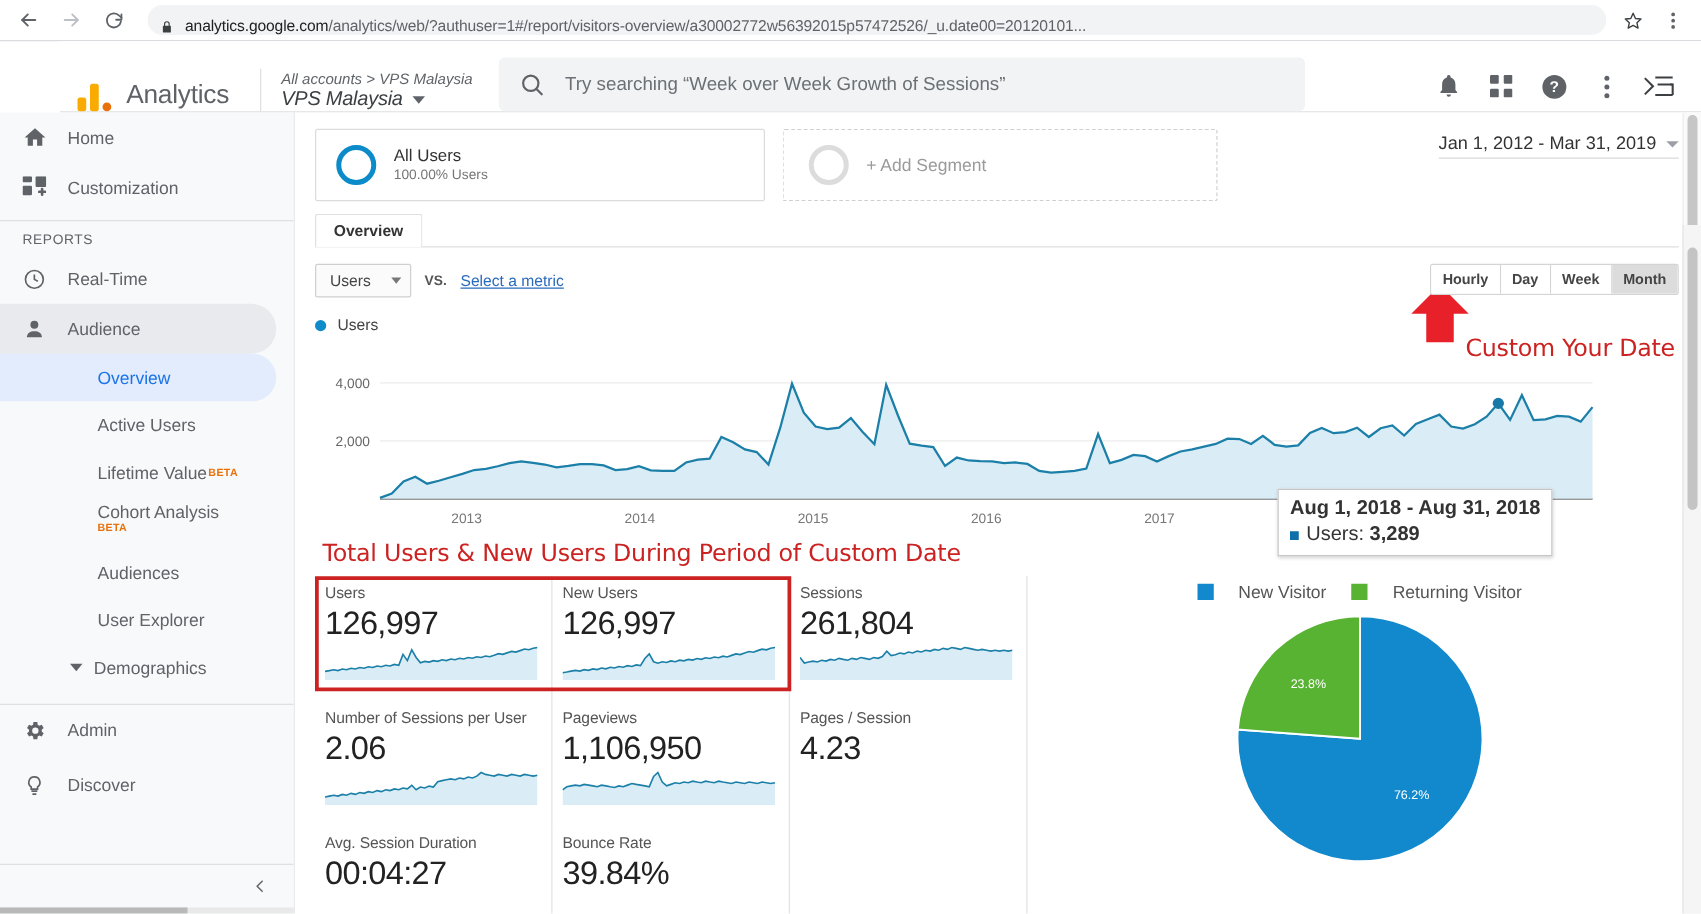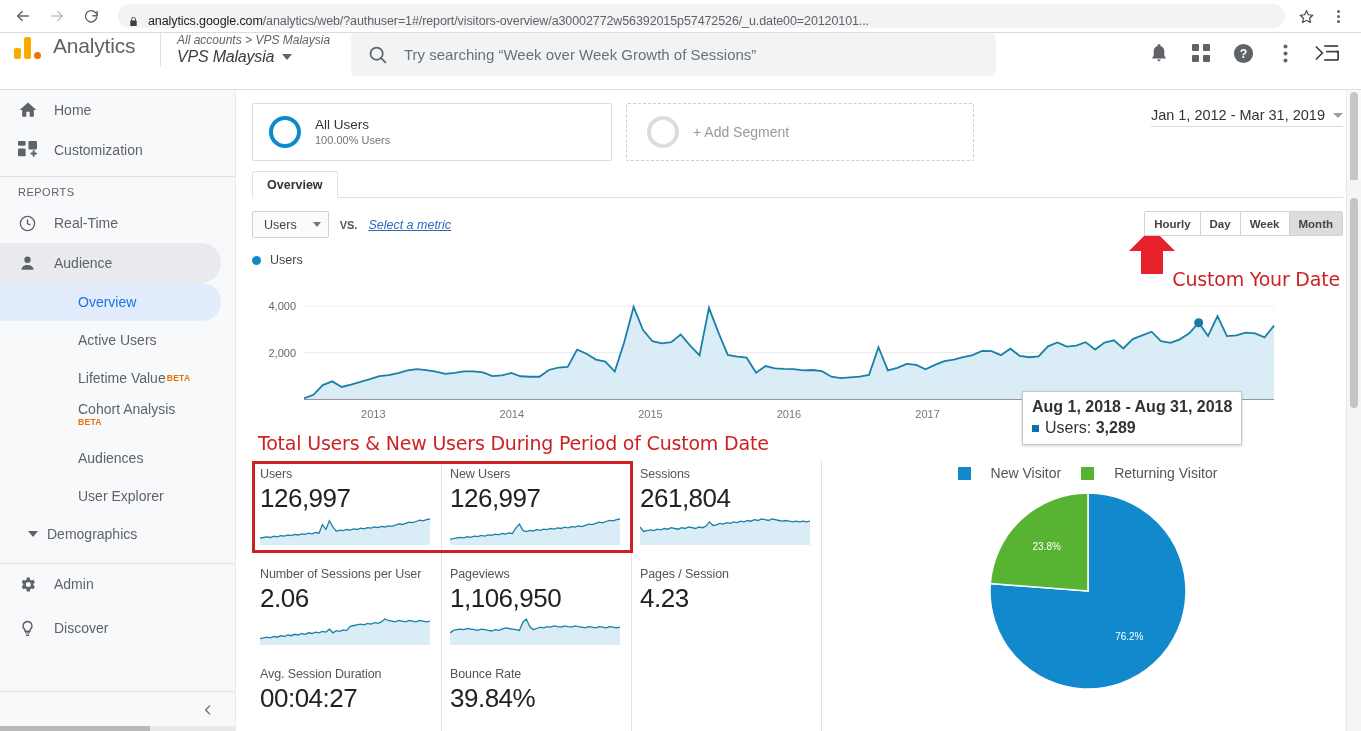--- a/index.html
+++ b/index.html
@@ -50,23 +50,24 @@
   .url-text .dim { color: #5f6368; }
   .star-btn { flex: none; width: 26px; height: 26px; display:flex; align-items:center; justify-content:center; color:#3c4043; }
   .kebab-btn { flex: none; width: 26px; height: 26px; display:flex; align-items:center; justify-content:center; margin-left: 6px; }
   .kebab-dot { width:3px;height:3px;border-radius:50%;background:#5f6368;margin:1px 0; }
 
   
   #ga-header {
     height: 57px;
     background: #fff;
     display: flex;
-    align-items: flex-start;
+    align-items: flex-end;
     border-bottom: 1px solid #e0e0e0;
     position: relative;
+    margin-left: 48px;
   }
   #ga-logo-zone { width: 160px; display: flex; align-items: center; padding-left: 14px; flex: none; }
   .ga-bars { display:flex; align-items:flex-end; height:26px; margin-right:12px; }
   .ga-bar { width:7px; border-radius:2px; margin-right:3px; }
   .ga-bar.b1 { height:11px; background:#f9ab00; }
   .ga-bar.b2 { height:22px; background:#f9ab00; }
   .ga-bar.b3 { height:7px; width:7px; border-radius:50%; background:#e8710a; margin-right:0;}
   #ga-wordmark { font-size: 21px; color: #5f6368; font-weight: 400; letter-spacing: -0.2px; }
   .header-divider { width:1px; height:34px; background:#e0e0e0; flex:none; }
   #account-zone { padding-left: 16px; flex: none; width: 180px; font-style: italic; }
@@ -138,21 +139,21 @@
     padding-left: 78px;
     font-size: 14px;
     color: #5f6368;
   }
   .nav-sub.selected {
     background: #e3ecfc;
     color: #1a73e8;
     border-radius: 0 20px 20px 0;
     margin-right: 14px;
   }
-  .nav-sub.has-caret { padding-left: 28px; }
+  .nav-sub.has-caret { padding-left: 56px; }
   .sub-caret {
     width:0;height:0;
     border-left:5px solid transparent;
     border-right:5px solid transparent;
     border-top:6px solid #5f6368;
     margin-right: 9px;
   }
   .beta-tag { font-size: 8.5px; color: #e8710a; font-weight: 700; vertical-align: super; margin-left: 1px; letter-spacing: .3px;}
   .beta-block { font-size: 8.5px; color:#e8710a; font-weight:700; letter-spacing:.3px; }
   #reports-label {
@@ -240,21 +241,21 @@
     border: 1px solid #d0d0d0; background: #fbfbfb;
     border-radius: 2px; height: 27px;
     display:flex; align-items:center; padding: 0 7px 0 11px;
     font-size: 12.5px; color: #444;
   }
   #metric-select .caret-small {
     width:0;height:0;border-left:4px solid transparent;border-right:4px solid transparent;
     border-top:5px solid #777; margin-left: 16px;
   }
   #vs-label { font-size: 11px; color:#555; margin-left: 11px; font-weight: 700; }
-  #select-metric-link { font-size: 12.5px; color:#2a6bbd; margin-left: 11px; font-style: italic; }
+  #select-metric-link { font-size: 12.5px; color:#2a6bbd; margin-left: 11px; }
   #granularity {
     position:absolute; right: 0; top: 0;
     display:flex; border:1px solid #d4d4d4; border-radius:2px; overflow:hidden; height: 25px;
     background:#fff;
   }
   .gran-btn {
     font-size: 11.5px; color:#444; font-weight:700;
     padding: 0 9px; display:flex; align-items:center;
     border-right: 1px solid #d4d4d4; background:#fff;
   }

